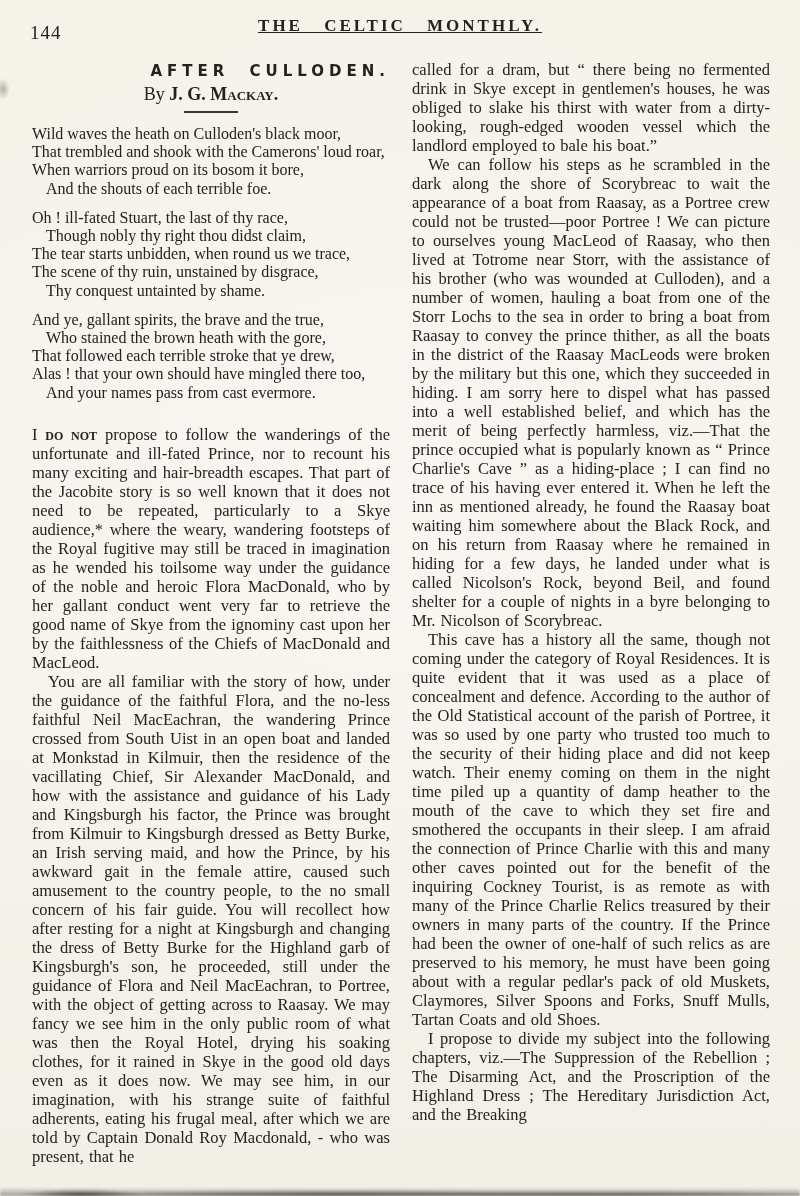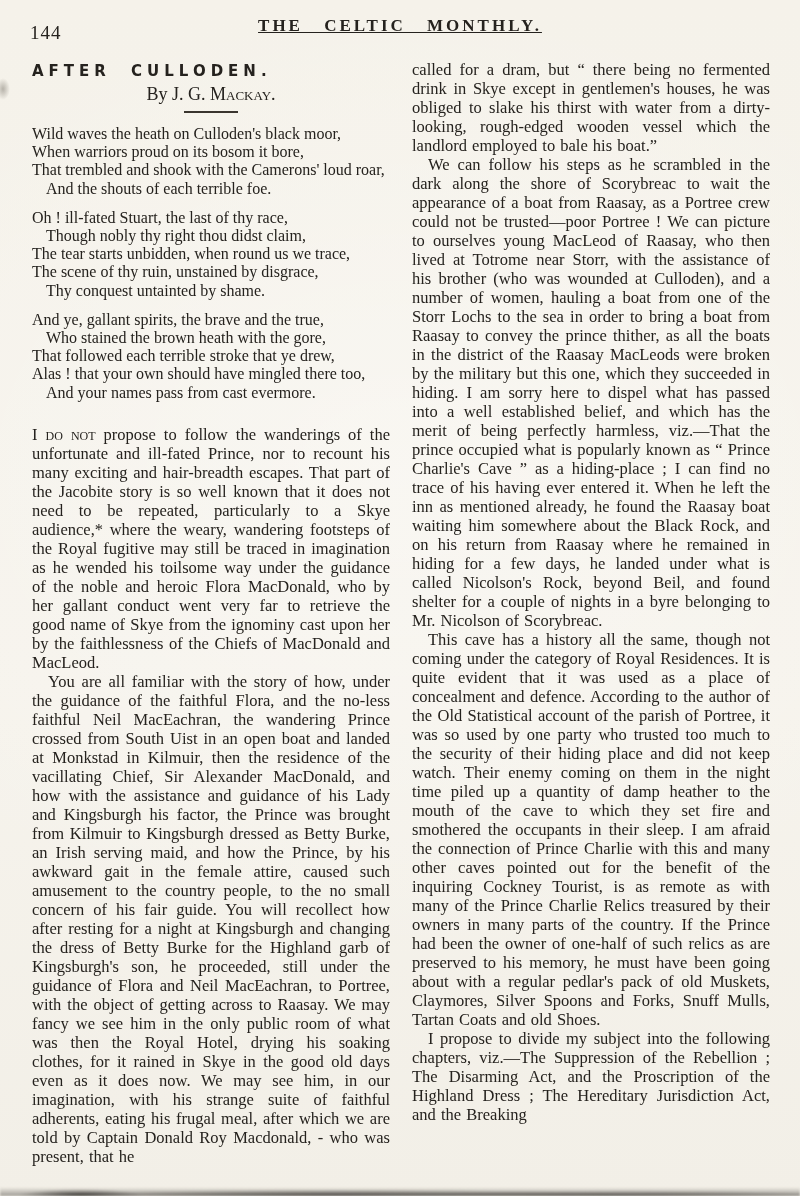--- a/index.html
+++ b/index.html
@@ -32,31 +32,31 @@
     display:flex;
     padding:4px 20px 0 32px;
     gap:22px;
     height:1120px;
     overflow:hidden;
   }
   .col { width:358px; }
   .col.left { display:flex; flex-direction:column; }
   h1.article-title {
     margin:2px 0 4px 0;
-    text-align:left;
+    text-align:right;
     font-family:"DejaVu Sans","Liberation Sans",sans-serif;
     font-size:15px; font-weight:bold;
     letter-spacing:5px; word-spacing:10px;
   }
   .byline {
     text-align:center;
     font-size:18px;
     margin-bottom:6px;
   }
-  .sc { font-variant:small-caps; }
+  .sc { font-variant:small-caps;font-weight:bold; }
   .rule-short {
     width:54px; height:2px; background:#3a352e;
     margin:0 auto 12px auto;
   }
   .poem { font-size:16px; line-height:18.2px; margin-bottom:12px; }
   .stanza { margin-bottom:11px; }
   .pl { white-space:nowrap; }
   .pl.in { padding-left:14px; }
   p.body {
     margin:0;
@@ -95,22 +95,22 @@
     <div class="col left">
       <h1 class="article-title">AFTER CULLODEN.</h1>
 
       <div class="byline"><span>By </span><span class="sc">J. G. Mackay.</span></div>
 
       <div class="rule-short"></div>
 
       <div class="poem">
         <div class="stanza">
           <div class="pl">Wild waves the heath on Culloden's black moor,</div>
+          <div class="pl">That trembled and shook with the Camerons' loud roar,</div>
           <div class="pl">When warriors proud on its bosom it bore,</div>
-          <div class="pl">That trembled and shook with the Camerons' loud roar,</div>
           <div class="pl in">And the shouts of each terrible foe.</div>
         </div>
         <div class="stanza">
           <div class="pl">Oh ! ill-fated Stuart, the last of thy race,</div>
           <div class="pl in">Though nobly thy right thou didst claim,</div>
           <div class="pl">The tear starts unbidden, when round us we trace,</div>
           <div class="pl">The scene of thy ruin, unstained by disgrace,</div>
           <div class="pl in">Thy conquest untainted by shame.</div>
         </div>
         <div class="stanza">

